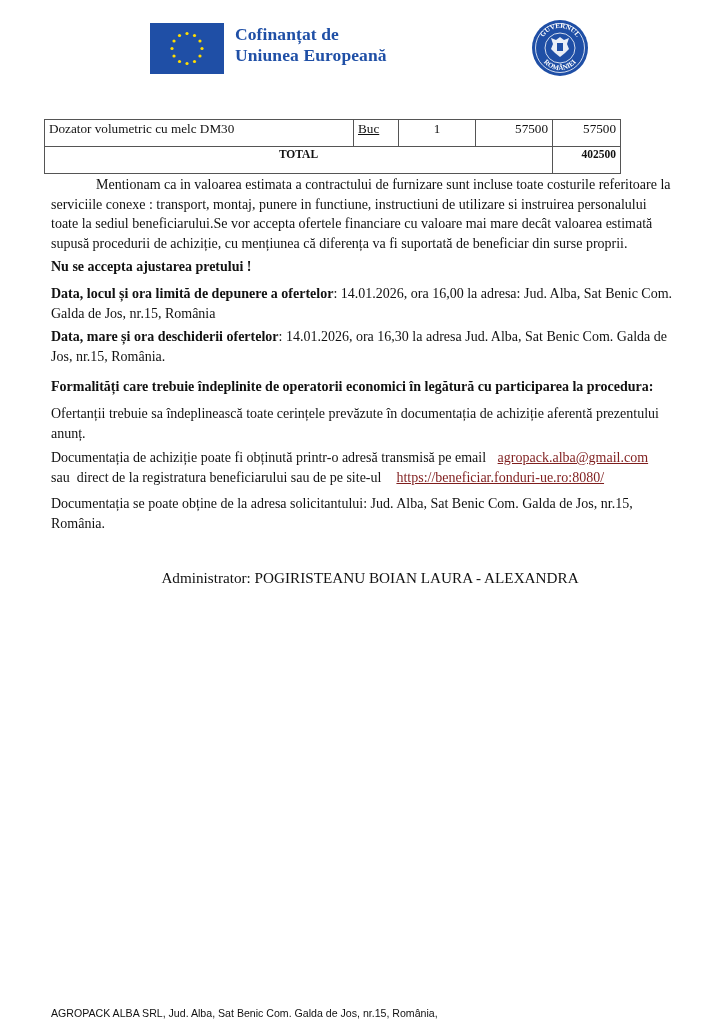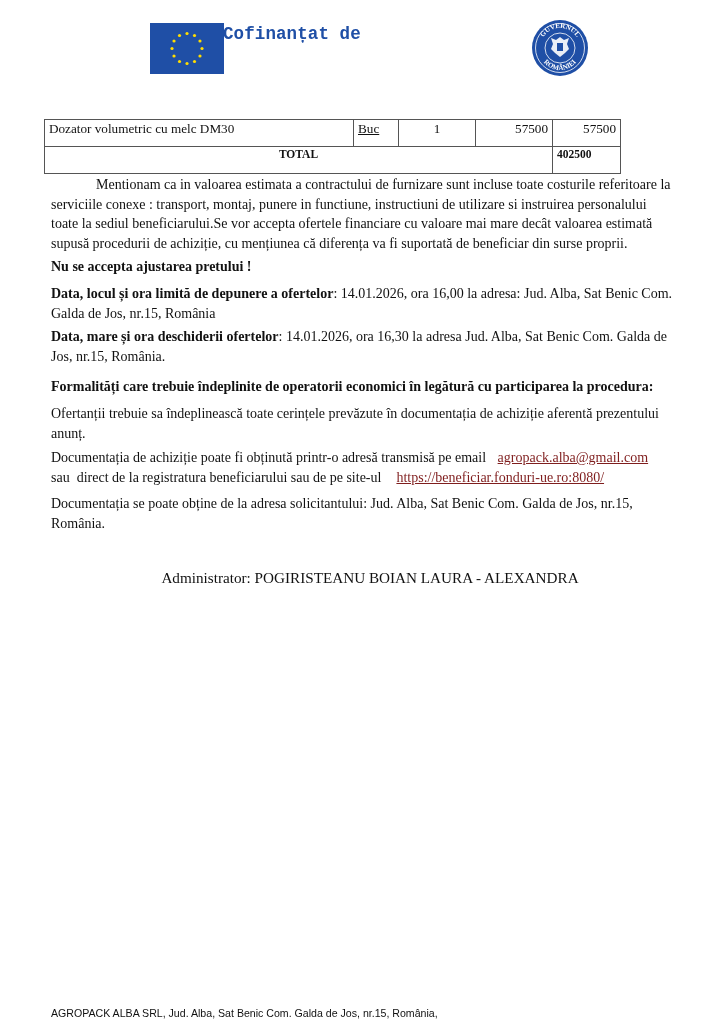--- a/index.html
+++ b/index.html
@@ -4,36 +4,36 @@
 <style>
   html, body { margin: 0; padding: 0; }
   body {
     width: 724px; height: 1024px; background: #ffffff; position: relative; overflow: hidden;
     font-family: "Liberation Serif", serif; color: #111;
   }
   .abs { position: absolute; }
   
   .eu-flag { left: 150px; top: 23px; width: 74px; height: 51px; background: #1f4fa6; }
   .eu-flag svg { width: 100%; height: 100%; display: block; }
-  .eu-text { left: 223px; top: 24px; font-family: Liberation Mono, monospace; font-weight: bold;
+  .eu-text { left: 235px; top: 24px; font-family: Liberation Serif, serif; font-weight: bold;
     color: #1f4fa6; font-size: 17.5px; line-height: 21px; letter-spacing: 0.1px; }
   .seal { left: 531px; top: 19px; width: 58px; height: 58px; }
   .seal svg { width: 100%; height: 100%; display: block; }
 
   
   table.items { position: absolute; left: 44px; top: 119px; width: 577px; border-collapse: collapse;
     font-size: 13.2px; }
   table.items td { border: 1px solid #555; padding: 1px 4px 0 4px; vertical-align: top; height: 25px; }
   td.desc { width: 300px; }
   td.unit { width: 36px; text-decoration: underline; }
   td.qty { width: 68px; text-align: center; }
   td.price { width: 68px; text-align: right; }
   td.total { text-align: right; }
   td.tot-label { text-align: center; font-weight: bold; font-size: 11.5px; }
-  td.tot-value { text-align: left; font-weight: bold; font-size: 11.5px; }
+  td.tot-value { text-align: right; font-weight: bold; font-size: 11.5px; }
 
   .p { position: absolute; left: 51px; width: 622px; font-size: 14px; line-height: 19.5px; }
   .p b { font-weight: bold; }
   .indent { text-indent: 45px; }
   a.link { color: #7f1d1d; text-decoration: underline; margin-left: 8px; }
   .admin { left: 0; width: 740px; text-align: center; font-size: 15.2px; top: 569px; }
   .footer { left: 51px; top: 960px; font-family: "Liberation Sans", sans-serif; font-size: 10.6px; color: #111; margin-top: 47px; }
 </style>
 </head>
 <body>
@@ -52,20 +52,21 @@
         <circle cx="29.50" cy="38.49" r="1.6"></circle>
         <circle cx="24.01" cy="33.00" r="1.6"></circle>
         <circle cx="22.00" cy="25.50" r="1.6"></circle>
         <circle cx="24.01" cy="18.00" r="1.6"></circle>
         <circle cx="29.50" cy="12.51" r="1.6"></circle>
       </g>
   </svg>
 </div>
 <div class="abs eu-text">
   <div>Cofinanțat de</div>
+  <div>Uniunea Europeană</div>
 </div>
 <div class="abs seal">
   <svg viewBox="0 0 58 58">
     <circle cx="29" cy="29" r="28" fill="#1f4fa6"></circle>
     <circle cx="29" cy="29" r="24.5" fill="none" stroke="#ffffff" stroke-width="0.8"></circle>
     <circle cx="29" cy="29" r="15" fill="none" stroke="#ffffff" stroke-width="0.8"></circle>
     <defs>
       <path id="arcTop" d="M 9 29 A 20 20 0 0 1 49 29"></path>
       <path id="arcBot" d="M 8 30 A 21 21 0 0 0 50 30"></path>
     </defs>

